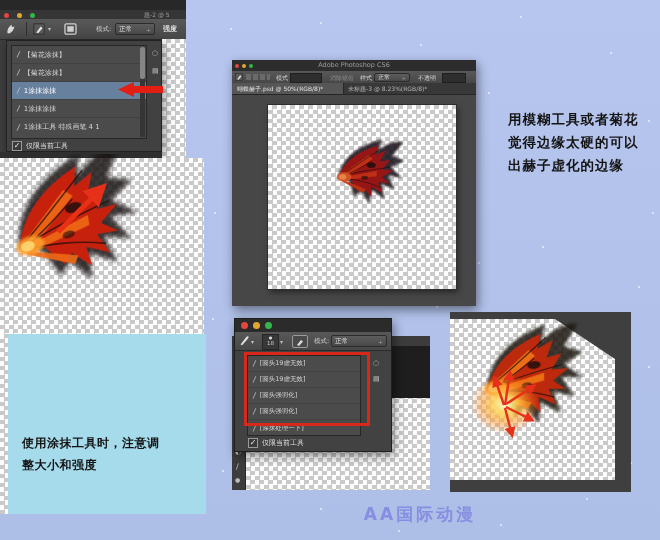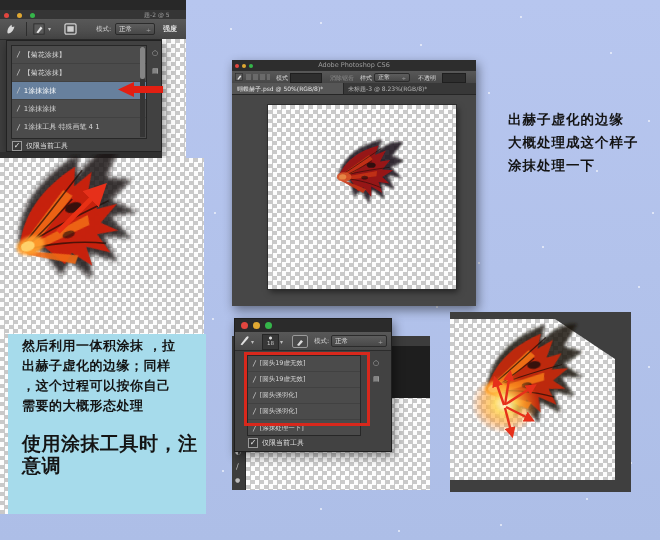--- a/index.html
+++ b/index.html
@@ -170,28 +170,23 @@
       <use href="#wing" style="--smoke:#1b1412;--body:#cc2310;--accent:#f06a18;--core:#ff9f2e;--hot:#ffd873;"></use>
     </g>
   </svg>
   <svg class="s" style="left:50px;top:12px" width="80" height="72" viewBox="0 0 80 72">
     <line x1="8" y1="62" x2="52" y2="18" stroke="#e83014" stroke-width="5" marker-end="url(#ah)"></line>
   </svg>
 </div>
 
 <div class="s checker" style="left:0;top:334px;width:8px;height:180px;"></div>
 <div class="s" style="left:8px;top:334px;width:198px;height:180px;background:#a6dbeb;">
-  <div class="notes s" style="left:14px;top:2px;font-size:13px;line-height:20px;letter-spacing:.5px;">
-    <div>然后利用一体积涂抹 ，拉</div>
-    <div>出赫子虚化的边缘；同样</div>
-    <div>，这个过程可以按你自己</div>
-    <div>需要的大概形态处理</div>
-  </div>
-  <div class="notes s" style="left:14px;top:98px;font-size:19px;line-height:22px;letter-spacing:.5px;">
+  <div class="notes s" style="left:14px;top:98px;font-size:12px;line-height:22px;letter-spacing:.5px;">
     <div>使用涂抹工具时，注意调</div>
+    <div>整大小和强度</div>
   </div>
 </div>
 
 <div class="s panelshadow" style="left:232px;top:60px;width:244px;height:246px;background:#474747;">
   <div class="s" style="left:0;top:0;width:244px;height:25px;background:#2d2d2d;">
     <span class="dot s" style="left:3px;top:3.5px;width:4px;height:4px;background:#e2463f;"></span>
     <span class="dot s" style="left:10px;top:3.5px;width:4px;height:4px;background:#e0a832;"></span>
     <span class="dot s" style="left:17px;top:3.5px;width:4px;height:4px;background:#35b54a;"></span>
     <div class="ttl" style="text-align:center;font-size:6.5px;line-height:11px;">Adobe Photoshop CS6</div>
   </div>
@@ -294,23 +289,23 @@
   <div class="s" style="left:9px;top:33px;width:120px;height:68px;border:3px solid #d8281c;"></div>
   <span class="s tinybtn" style="left:138px;top:40px;font-size:7px;">○</span>
   <span class="s tinybtn" style="left:138px;top:56px;font-size:7px;">▤</span>
   <div class="ckb s" style="left:13px;top:119px;font-size:7px;">
     <span class="ckbox">✓</span>
     <span>仅限当前工具</span>
   </div>
 </div>
 
 <div class="s notes" style="left:508px;top:108px;font-size:13.5px;line-height:23px;letter-spacing:1px;">
+  <div>用模糊工具或者菊花</div>
+  <div>觉得边缘太硬的可以</div>
   <div>出赫子虚化的边缘</div>
-  <div>大概处理成这个样子</div>
-  <div>涂抹处理一下</div>
 </div>
 
 <div class="s" style="left:450px;top:312px;width:181px;height:180px;background:#3f3f3f;">
   <div class="s checker" style="left:0;top:7px;width:165px;height:161px;"></div>
   <div class="s" style="left:105px;top:7px;width:60px;height:40px;background:#3f3f3f;clip-path:polygon(100% 0,0 0,100% 100%);"></div>
   <svg class="s" style="left:2px;top:3px" width="170" height="170" viewBox="0 0 170 170">
     <g transform="translate(22,8) scale(0.72) rotate(-8 30 118)">
       <use href="#wing" style="--smoke:#1c1410;--body:#c2290f;--accent:#f07418;--core:#ffab36;--hot:#ffe39a;"></use>
     </g>
     <ellipse cx="53" cy="89" rx="34" ry="30" fill="url(#glow)" opacity=".95"></ellipse>
@@ -318,13 +313,14 @@
       <line x1="53" y1="90" x2="58" y2="58" marker-end="url(#ah)"></line>
       <line x1="54" y1="89" x2="82" y2="71" marker-end="url(#ah)"></line>
       <line x1="54" y1="92" x2="80" y2="105" marker-end="url(#ah)"></line>
       <line x1="53" y1="93" x2="60" y2="120" marker-end="url(#ah)"></line>
       <line x1="52" y1="90" x2="43" y2="64" marker-end="url(#ah)"></line>
     </g>
   </svg>
 </div>
 
 <div class="s" style="left:320px;top:503px;width:200px;text-align:center;color:#7f86e0;opacity:.85;">
+  <div style="font-size:17px;font-weight:700;letter-spacing:3px;">AA国际动漫</div>
 </div>
 
 </body></html>

